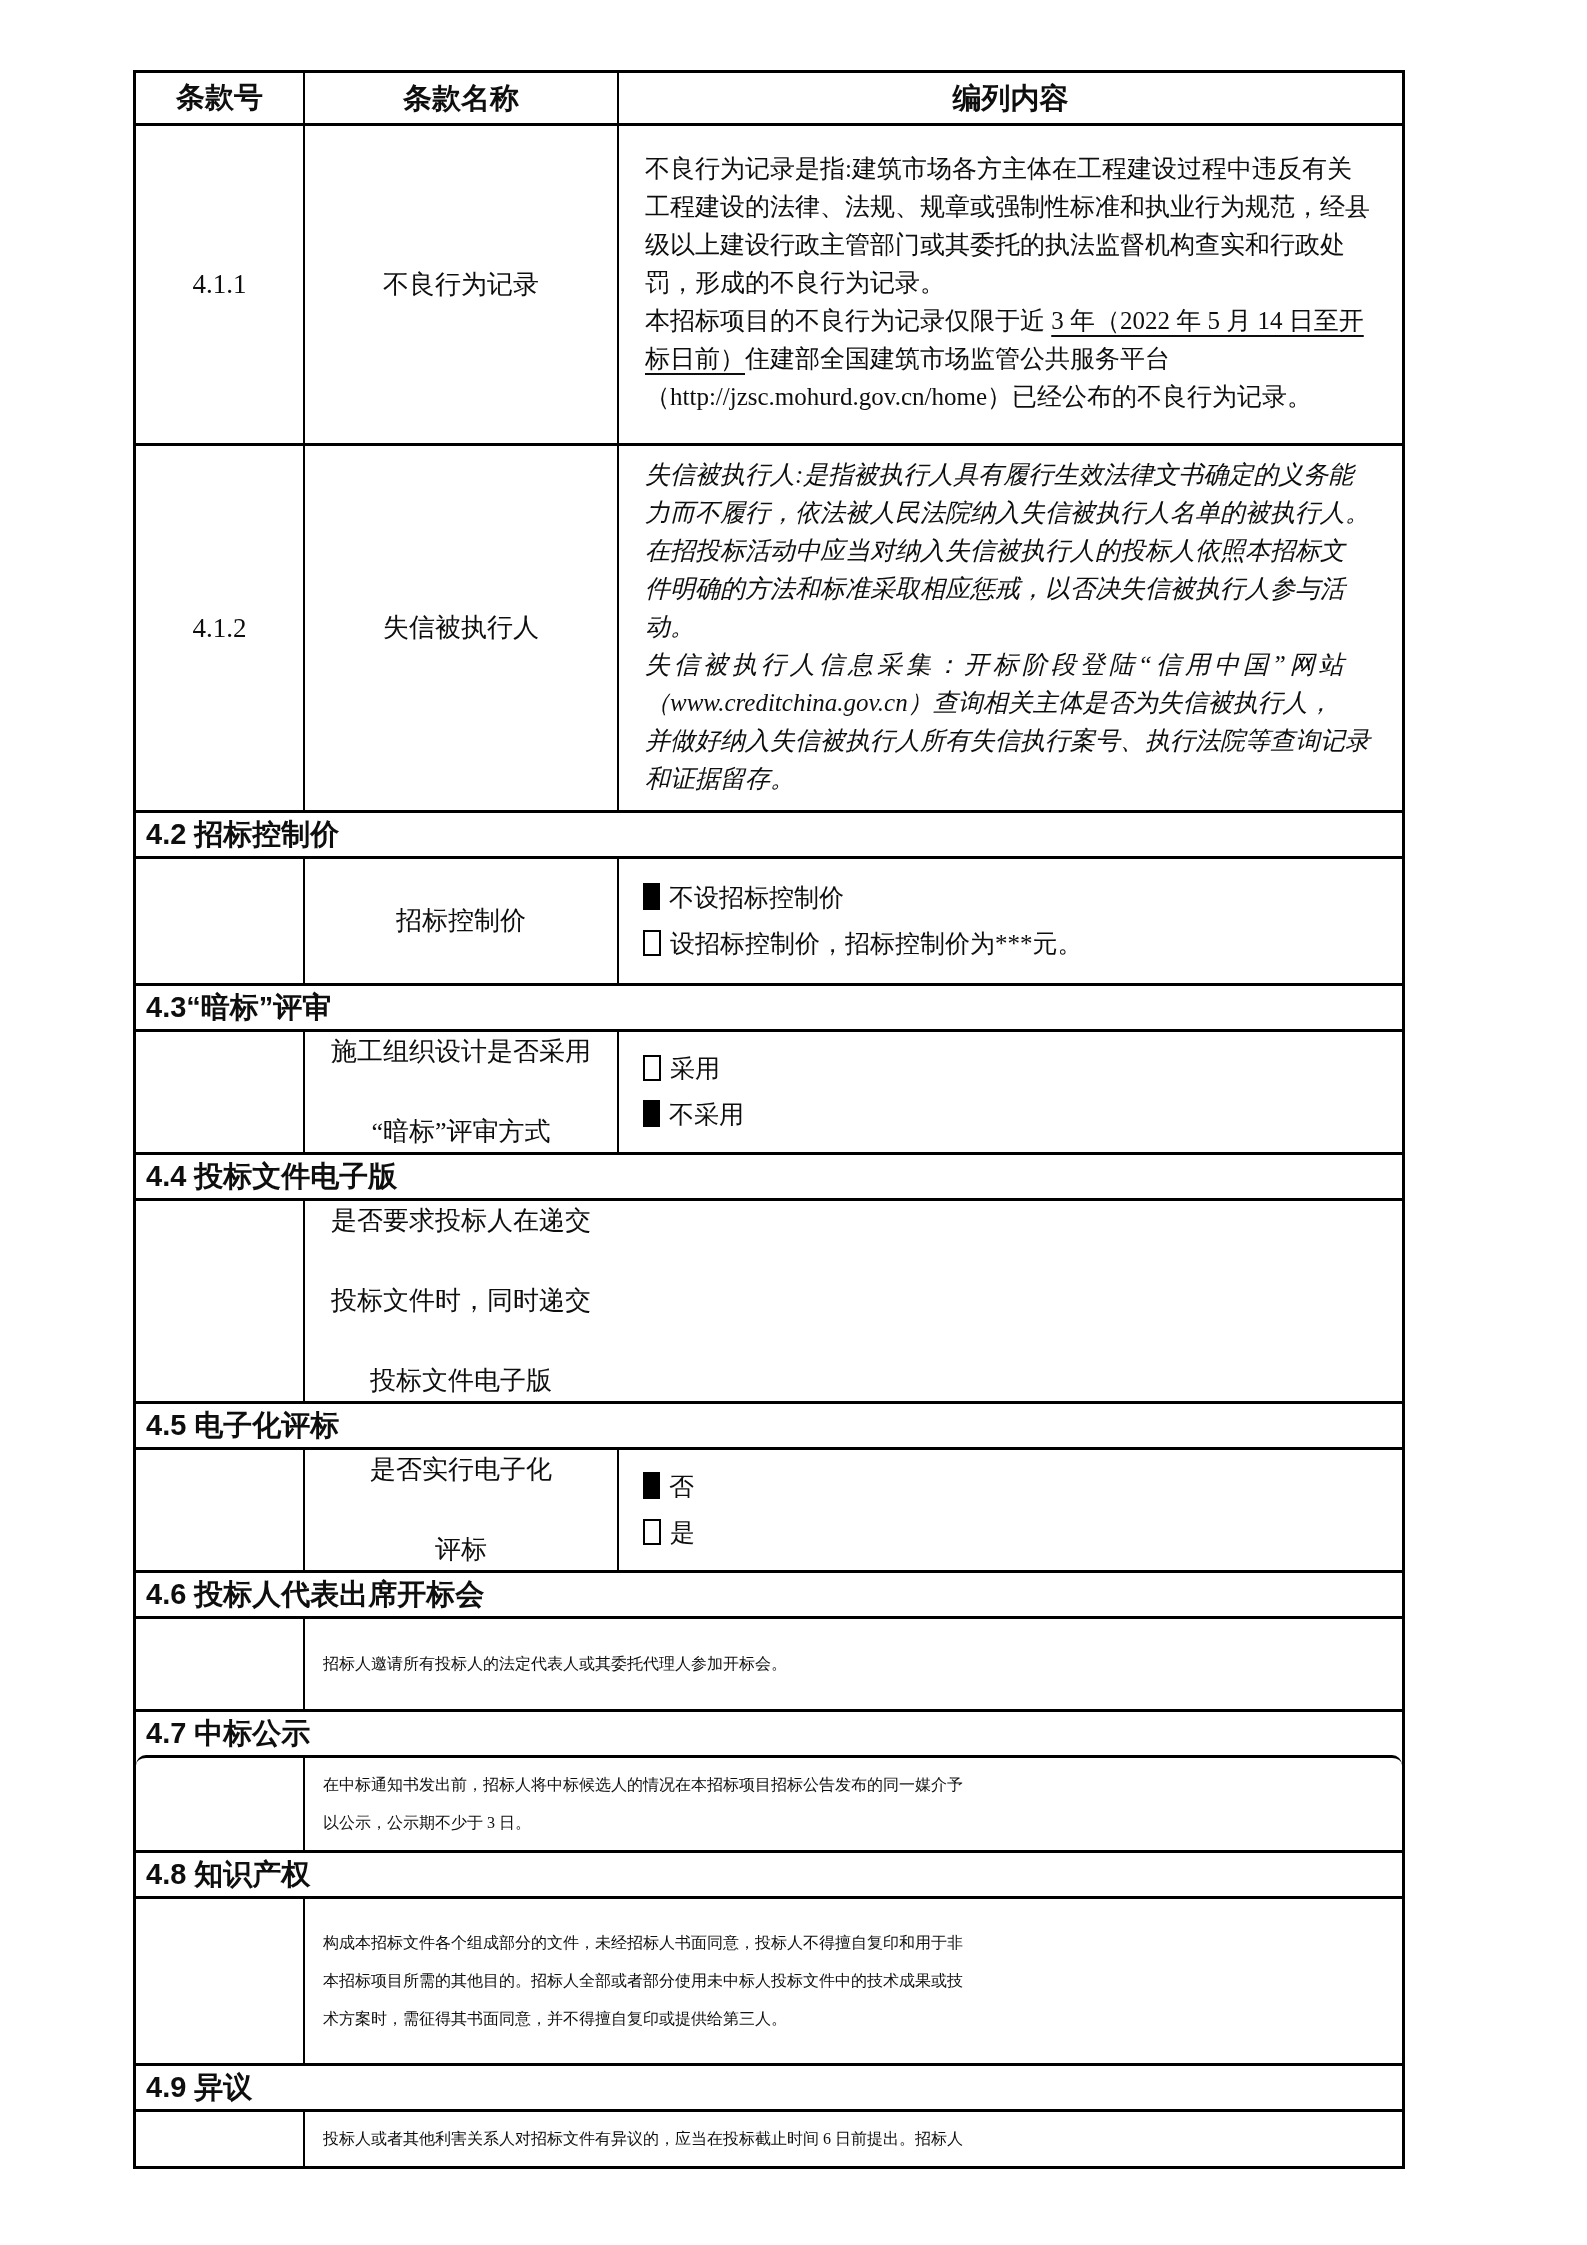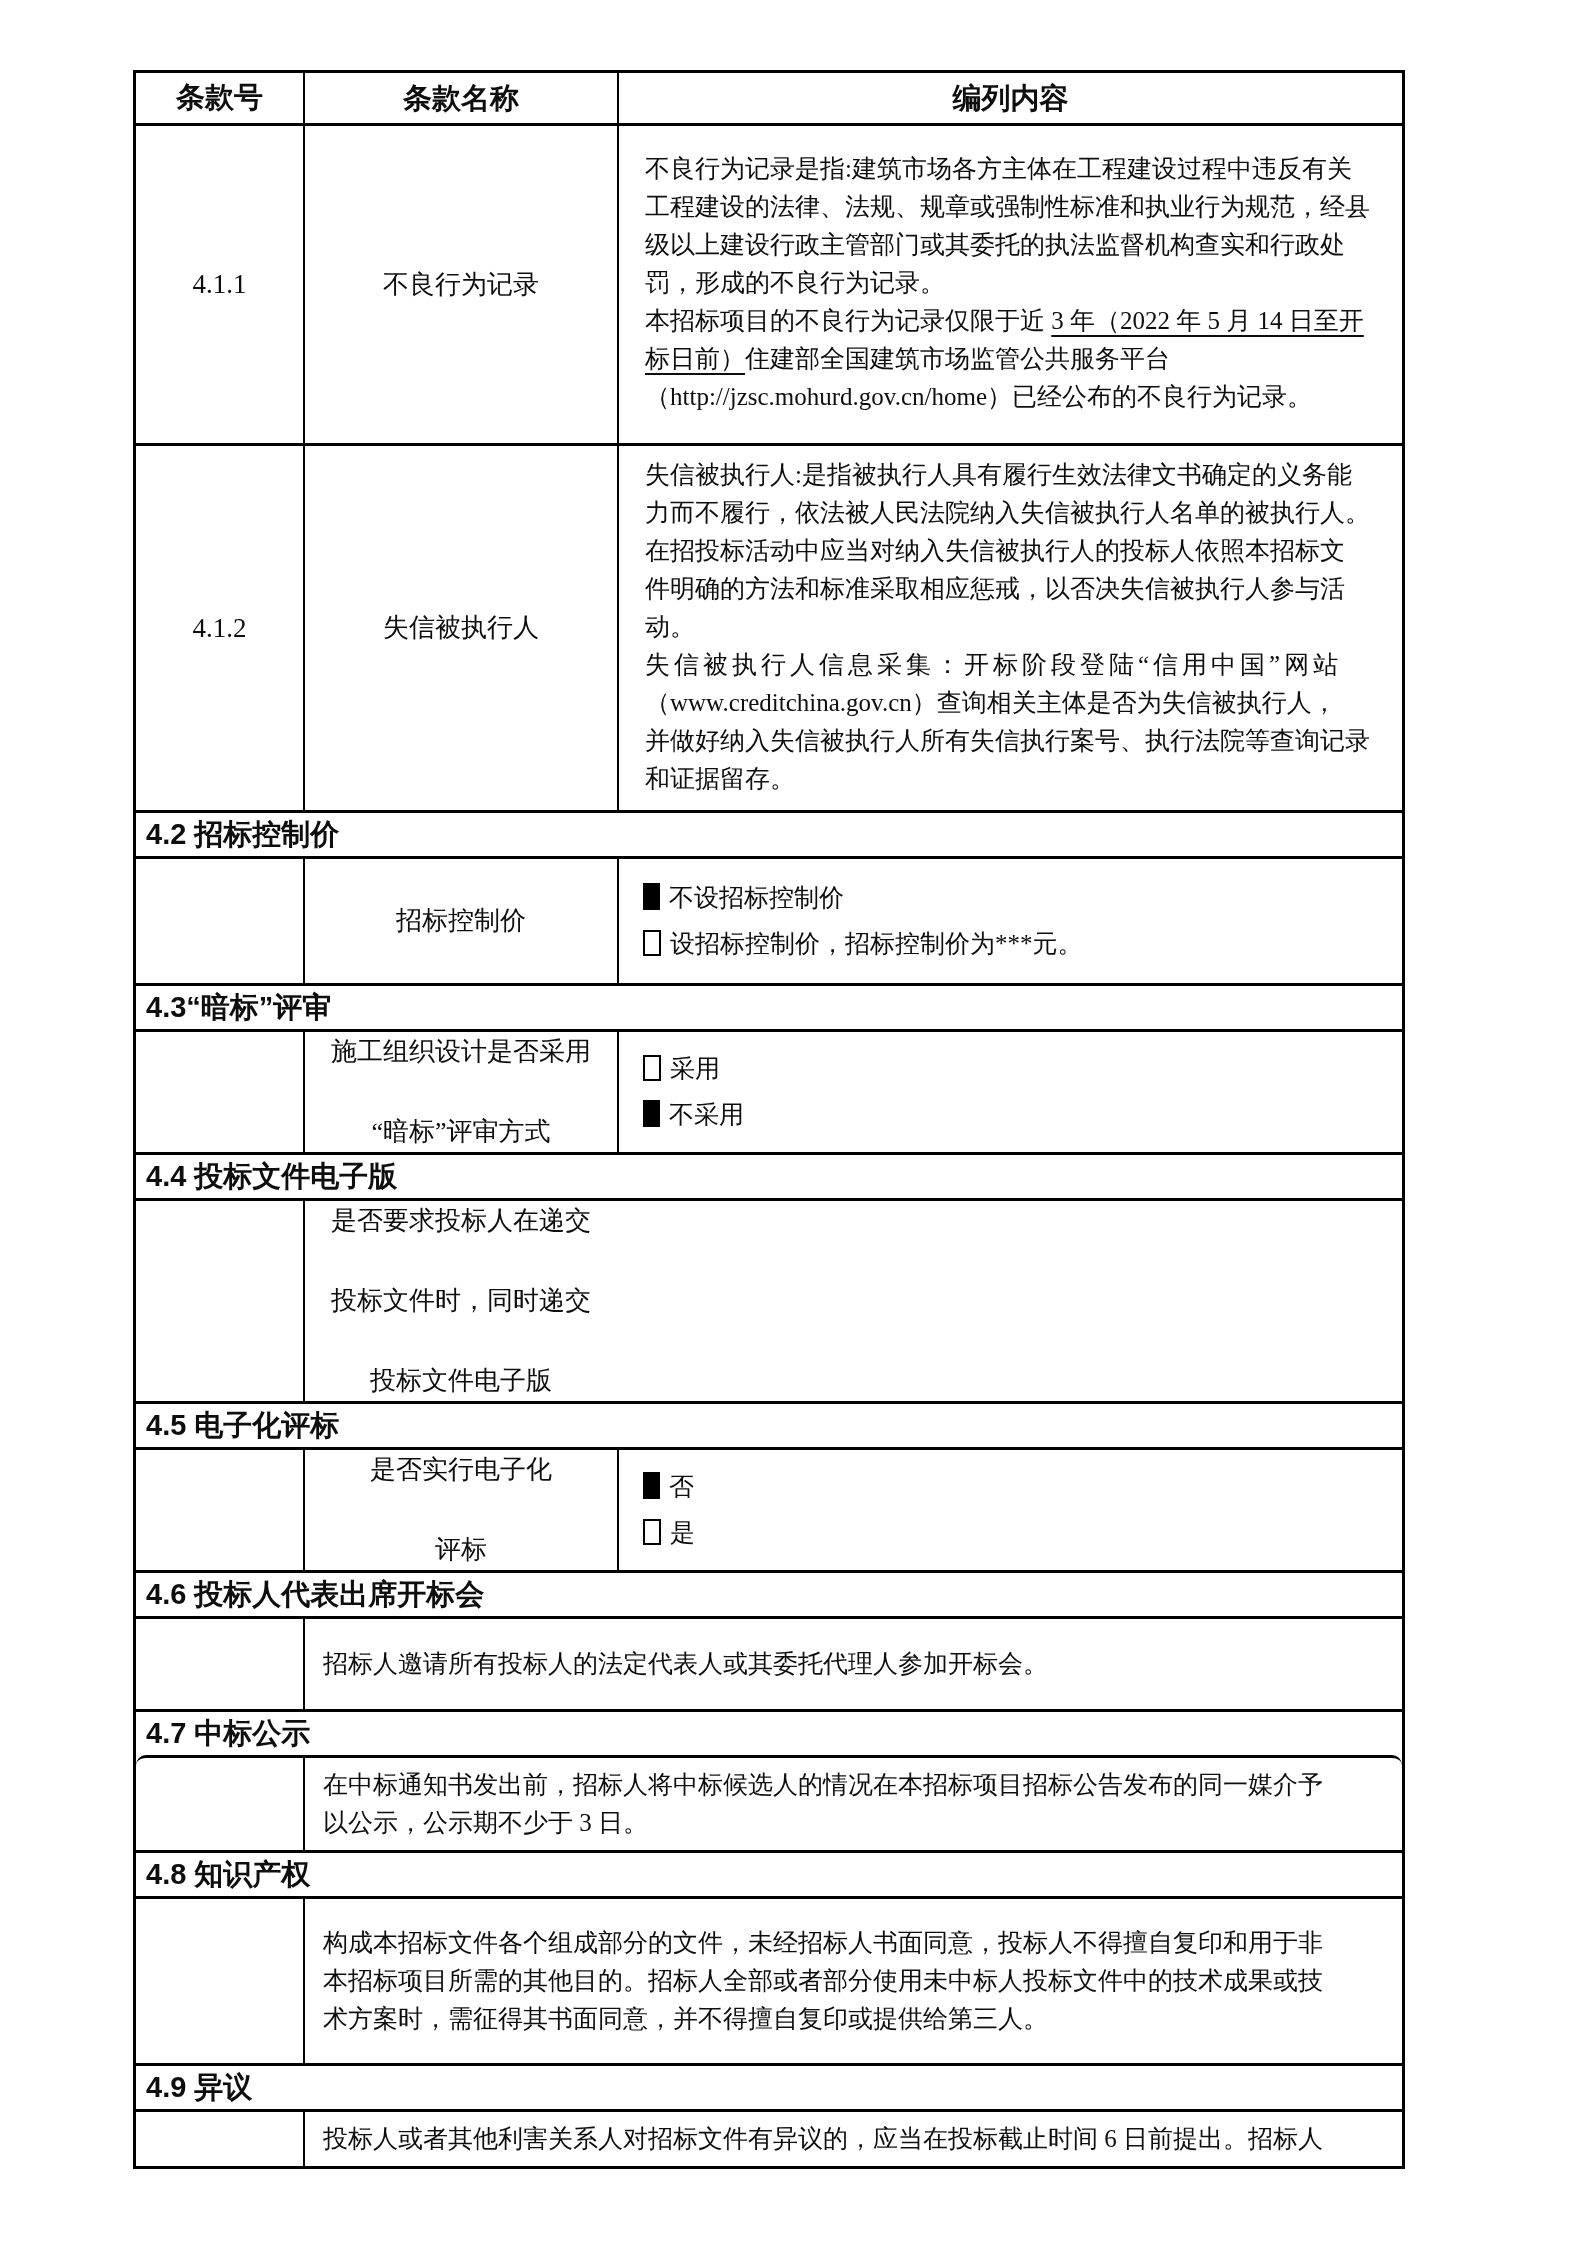--- a/index.html
+++ b/index.html
@@ -13,32 +13,32 @@
   }
   .tr{display:flex;box-sizing:border-box;border-top:3px solid #000;}
   .tr:first-child{border-top:none;}
   .c{box-sizing:border-box;overflow:hidden;}
   .c1{flex:0 0 167px;display:flex;align-items:center;justify-content:center;
       font-size:27px;}
   .c2{flex:0 0 314px;border-left:2px solid #000;display:flex;flex-direction:column;
       align-items:center;justify-content:center;text-align:center;
       font-size:26px;line-height:40px;}
   .c3{flex:1 1 auto;border-left:2px solid #000;font-size:25px;line-height:38px;}
-  .merged{flex:1 1 auto;border-left:2px solid #000;font-size:25px;line-height:38px;
+  .merged{flex:1 1 auto;border-left:2px solid #000;font-size:16px;line-height:38px;
       display:flex;flex-direction:column;justify-content:center;padding:8px 14px 8px 18px;}
   .hc{font-family:"Liberation Sans","DejaVu Sans",sans-serif;font-weight:700;
       font-size:29px;display:flex;align-items:center;justify-content:center;text-align:center;}
   .thead{min-height:50px;}
   .sec-row{min-height:46px;}
   .sec{flex:1 1 auto;display:flex;align-items:center;padding:0 10px;
       font-family:"Liberation Sans","DejaVu Sans",sans-serif;font-weight:700;font-size:29px;}
   .content{padding:12px 12px 12px 26px;}
   .content .ln{white-space:nowrap;}
   .pt26{padding-top:24px;}
-  .pt12{padding-top:10px;}
+  .pt12{padding-top:10px;font-style:italic;}
   .u{text-decoration:underline;text-underline-offset:6px;text-decoration-thickness:2px;}
   .sp{letter-spacing:4px;}
   .opts{display:flex;flex-direction:column;justify-content:center;padding:6px 12px 6px 24px;}
   .opts .opt{line-height:46px;white-space:nowrap;}
   .opts.top{justify-content:flex-start;padding-top:8px;}
   .opts.top .opt{line-height:50px;}
   .opt.ind{padding-left:112px;}
   .cb{display:inline-block;vertical-align:-4px;margin-right:9px;}
   .cb.filled{width:17px;height:27px;background:#000;}
   .cb.empty{width:14px;height:22px;border:2px solid #000;}

